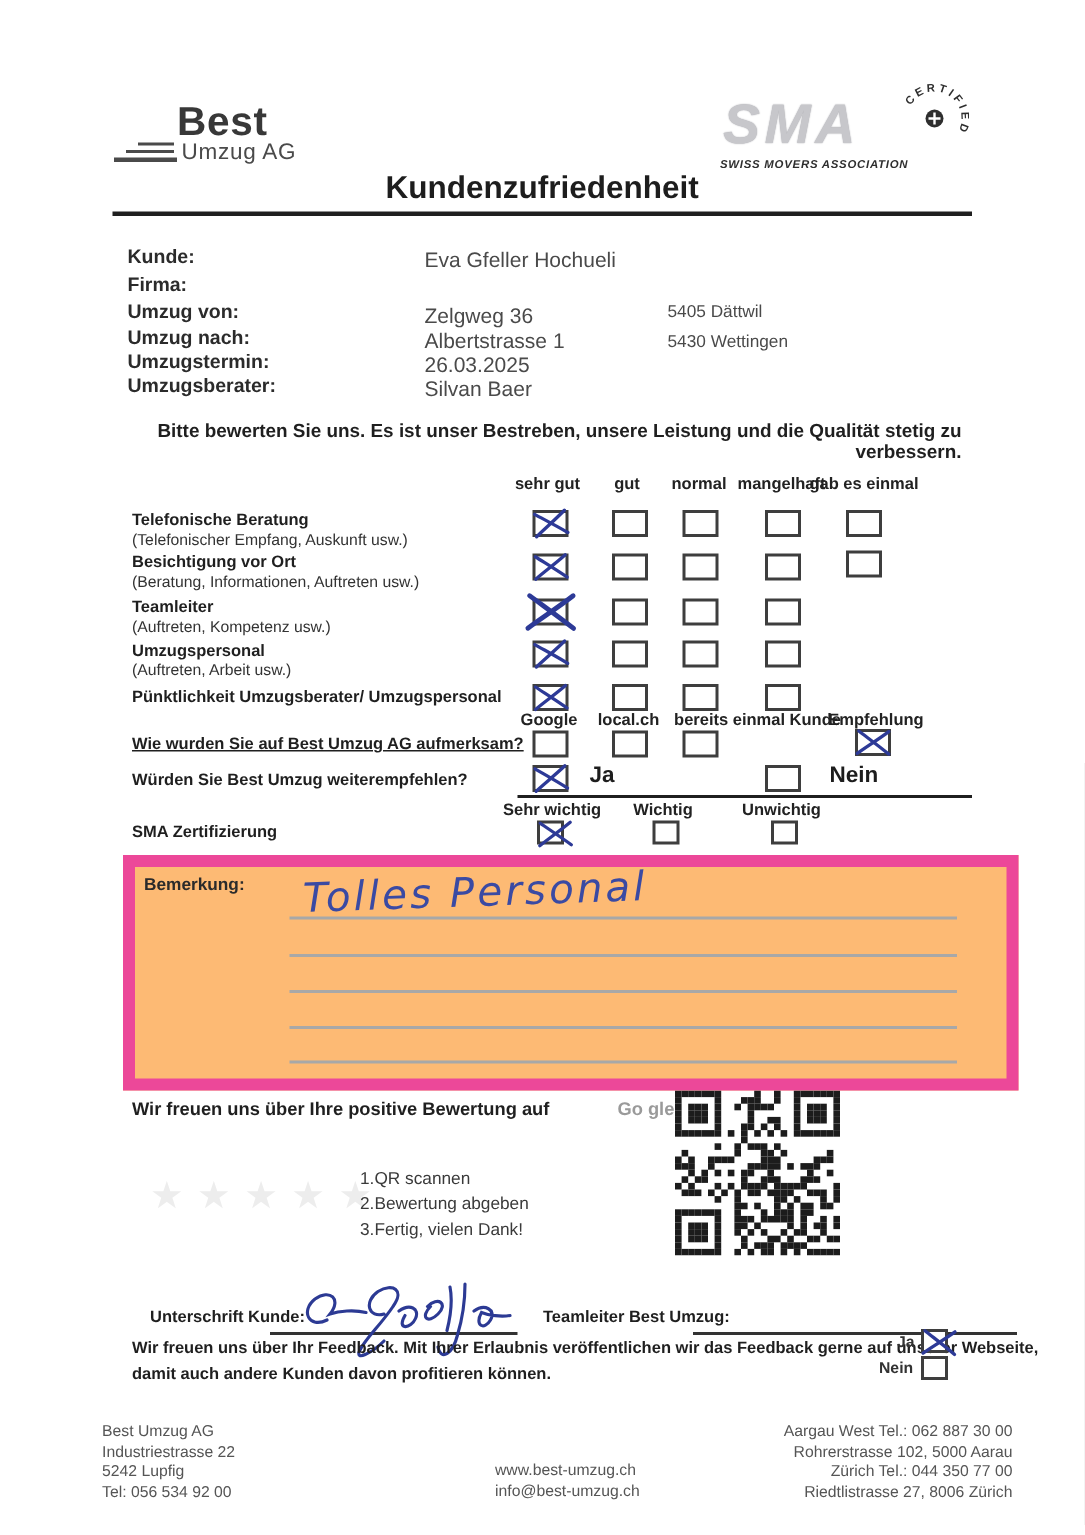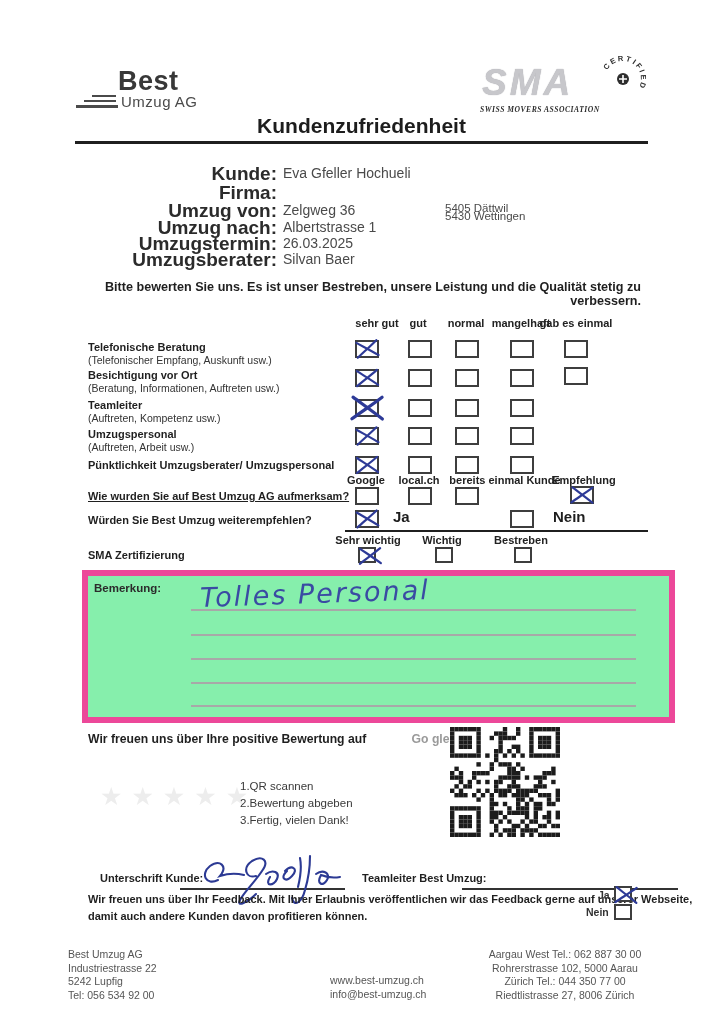--- a/index.html
+++ b/index.html
@@ -11,35 +11,35 @@
   .brand-best{font-size:27px;font-weight:bold;color:#383838;letter-spacing:.5px;}
   .brand-sub{font-size:15px;color:#4a4a4a;letter-spacing:.5px;}
   .speedline{position:absolute;background:#4a4a4a;height:2px;}
   .sma-word{font-size:37px;font-weight:800;font-style:italic;color:#c7c7cb;
             letter-spacing:3px;text-shadow:0 0 1px #9a9aa0;}
   .sma-sub{font-size:7.6px;font-weight:bold;font-style:italic;color:#2e2e2e;letter-spacing:.5px;}
   
   .title{font-size:21px;font-weight:bold;color:#1d1d1d;text-align:center;width:723px;}
   .rule{position:absolute;background:#1f1f1f;}
   
-  .ilabel{position:absolute;left:85px;width:192px;text-align:right;font-weight:bold;font-size:19px;color:#2b2b2b;}
+  .ilabel{position:absolute;left:85px;width:192px;font-weight:bold;font-size:13px;color:#2b2b2b;}
   .ival{position:absolute;left:283px;font-size:14px;color:#4a4a4a;}
   .ival2{position:absolute;left:445px;font-size:11.5px;color:#4a4a4a;}
   .intro{font-size:12.6px;font-weight:bold;color:#1f1f1f;text-align:center;left:85px;width:556px;}
   
   .colhead{position:absolute;transform:translateX(-50%);font-size:11px;font-weight:600;color:#222;white-space:nowrap;}
   .rowtitle{position:absolute;left:88px;font-size:11px;font-weight:bold;color:#1f1f1f;white-space:nowrap;}
   .rowsub{position:absolute;left:88px;font-size:10.5px;color:#333;white-space:nowrap;}
   .cb{position:absolute;width:20px;height:14px;border:2px solid #3e3e3e;background:#fff;}
   .cb.small{width:14px;height:12px;}
   .cb svg{position:absolute;overflow:visible;left:-4px;top:-4px;}
   .c1{left:355px;} .c2{left:408px;} .c3{left:455px;} .c4{left:510px;} .c5{left:564px;}
   .bigans{position:absolute;font-size:15px;font-weight:bold;color:#1d1d1d;}
   
-  .bembox{position:absolute;left:82px;top:570px;width:581px;height:141px;border:6px solid #ec4899;background:#86efac;}
+  .bembox{position:absolute;left:82px;top:570px;width:581px;height:141px;border:8px solid #ec4899;background:#fdba74;}
   .bemline{position:absolute;background:#a8a8a8;height:1.5px;}
   .handwriting{position:absolute;font-style:italic;color:#3a4aa3;font-size:27px;
                letter-spacing:2px;transform:rotate(-2deg);font-family:"DejaVu Sans",sans-serif;}
   
   .revhead{font-size:12.2px;font-weight:bold;color:#1f1f1f;}
   .goo{color:#9a9a9a;font-weight:bold;margin-left:42px;}
   .stars{font-size:25px;color:#ededed;letter-spacing:9px;}
   .steps div{font-size:11.5px;color:#3a3a3a;line-height:17px;}
   
   .siglabel{font-size:11px;font-weight:bold;color:#1f1f1f;white-space:nowrap;padding-left:12px;}
@@ -58,21 +58,21 @@
   <div class="abs" style="left:75px;top:66px;width:140px;height:48px;">
     <div class="speedline" style="left:17px;top:29px;width:24px;"></div>
     <div class="speedline" style="left:9px;top:34px;width:32px;"></div>
     <div class="speedline" style="left:1px;top:39px;width:42px;height:2.5px;"></div>
     <div class="abs brand-best" style="left:43px;top:0px;">Best</div>
     <div class="abs brand-sub" style="left:46px;top:27px;">Umzug AG</div>
   </div>
 
   <div class="abs" style="left:478px;top:60px;width:170px;height:55px;">
     <div class="abs sma-word" style="left:4px;top:2px;">SMA</div>
-    <div class="abs sma-sub" style="left:2px;top:45px;font-family:Liberation Serif, serif;">SWISS MOVERS ASSOCIATION</div>
+    <div class="abs sma-sub" style="left:2px;top:45px;">SWISS MOVERS ASSOCIATION</div>
     <svg class="abs" style="left:122px;top:-4px;" width="46" height="46" viewBox="0 0 46 46">
       <defs>
           <path id="certArc" d="M 23 41 A 18 18 0 1 1 23.01 41"></path>
         </defs>
       <circle cx="23" cy="23" r="6" fill="#2e2e2e"></circle>
       <path d="M23 19 V27 M19 23 H27" stroke="#fff" stroke-width="1.6"></path>
       <g transform="rotate(118 23 23)">
         <text font-size="7.5" font-weight="bold" fill="#2e2e2e" letter-spacing="2">
           <textPath href="#certArc" startOffset="0">CERTIFIED</textPath>
         </text>
@@ -86,30 +86,30 @@
   <div>
     <div class="ilabel" style="top:163px;">Kunde:</div>
     <div class="ival" style="top:165px;">Eva Gfeller Hochueli</div>
     <div class="ilabel" style="top:182px;">Firma:</div>
     <div class="ival" style="top:184px;"></div>
     <div class="ilabel" style="top:200px;">Umzug von:</div>
     <div class="ival" style="top:202px;">Zelgweg 36</div>
     <div class="ival2" style="top:202px;">5405 Dättwil</div>
     <div class="ilabel" style="top:217px;">Umzug nach:</div>
     <div class="ival" style="top:219px;">Albertstrasse 1</div>
-    <div class="ival2" style="top:210px;text-align:right;">5430 Wettingen</div>
+    <div class="ival2" style="top:222px;text-align:right;">5430 Wettingen</div>
     <div class="ilabel" style="top:233px;">Umzugstermin:</div>
     <div class="ival" style="top:235px;">26.03.2025</div>
     <div class="ilabel" style="top:249px;">Umzugsberater:</div>
     <div class="ival" style="top:251px;">Silvan Baer</div>
   </div>
 
   <div class="abs intro" style="top:280px;text-align:right;">Bitte bewerten Sie uns. Es ist unser Bestreben, unsere Leistung und die Qualität stetig zu verbessern.</div>
 
-  <div class="colhead" style="left:377px;top:317px;">sehr gut</div>
+  <div class="colhead" style="left:365px;top:317px;">sehr gut</div>
   <div class="colhead" style="left:418px;top:317px;">gut</div>
   <div class="colhead" style="left:466px;top:317px;">normal</div>
   <div class="colhead" style="left:521px;top:317px;">mangelhaft</div>
   <div class="colhead" style="left:576px;top:317px;">gab es einmal</div>
 
   <div class="rowtitle" style="top:341px;">Telefonische Beratung</div>
   <div class="rowsub" style="top:354px;">(Telefonischer Empfang, Auskunft usw.)</div>
   <div class="cb c1 marked" style="top:340px;">
       <svg width="28" height="22" viewBox="0 0 28 22" style="transform:rotate(-5deg) scale(1);">
         <path d="M4 4 C10 8 18 13 25 18 M24 3 C17 9 10 14 4 19" stroke="#2d3a97" stroke-width="2.2" fill="none" stroke-linecap="round"></path>
@@ -184,21 +184,21 @@
         <path d="M4 4 C10 8 18 13 25 18 M24 3 C17 9 10 14 4 19" stroke="#2d3a97" stroke-width="2.2" fill="none" stroke-linecap="round"></path>
       </svg>
     </div>
   <div class="bigans" style="left:393px;top:508px;">Ja</div>
   <div class="cb c4" style="top:510px;"></div>
   <div class="bigans" style="left:553px;top:508px;">Nein</div>
   <div class="rule" style="left:345px;top:530px;width:303px;height:2px;"></div>
 
   <div class="colhead" style="left:368px;top:534px;">Sehr wichtig</div>
   <div class="colhead" style="left:442px;top:534px;">Wichtig</div>
-  <div class="colhead" style="left:521px;top:534px;">Bestreben</div>
+  <div class="colhead" style="left:521px;top:534px;">Unwichtig</div>
   <div class="rowtitle" style="top:549px;">SMA Zertifizierung</div>
   <div class="cb small marked" style="left:358px;top:547px;">
       <svg width="28" height="22" viewBox="0 0 28 22" style="transform:rotate(1deg) scale(1);">
         <path d="M4 4 C10 8 18 13 25 18 M24 3 C17 9 10 14 4 19" stroke="#2d3a97" stroke-width="2.2" fill="none" stroke-linecap="round"></path>
       </svg>
     </div>
   <div class="cb small" style="left:435px;top:547px;"></div>
   <div class="cb small" style="left:514px;top:547px;"></div>
 
   <div class="bembox">
@@ -538,20 +538,20 @@
   <div class="abs foot" style="left:68px;top:948px;">
     <div>Best Umzug AG</div>
     <div>Industriestrasse 22</div>
     <div>5242 Lupfig</div>
     <div>Tel: 056 534 92 00</div>
   </div>
   <div class="abs foot" style="left:330px;top:974px;">
     <div>www.best-umzug.ch</div>
     <div>info@best-umzug.ch</div>
   </div>
-  <div class="abs foot" style="left:455px;top:948px;width:220px;text-align:center;">
+  <div class="abs foot" style="left:455px;top:948px;width:220px;text-align:right;">
     <div>Aargau West Tel.: 062 887 30 00</div>
     <div>Rohrerstrasse 102, 5000 Aarau</div>
     <div>Zürich Tel.: 044 350 77 00</div>
     <div>Riedtlistrasse 27, 8006 Zürich</div>
   </div>
 
 </div>
 
 </body></html>

